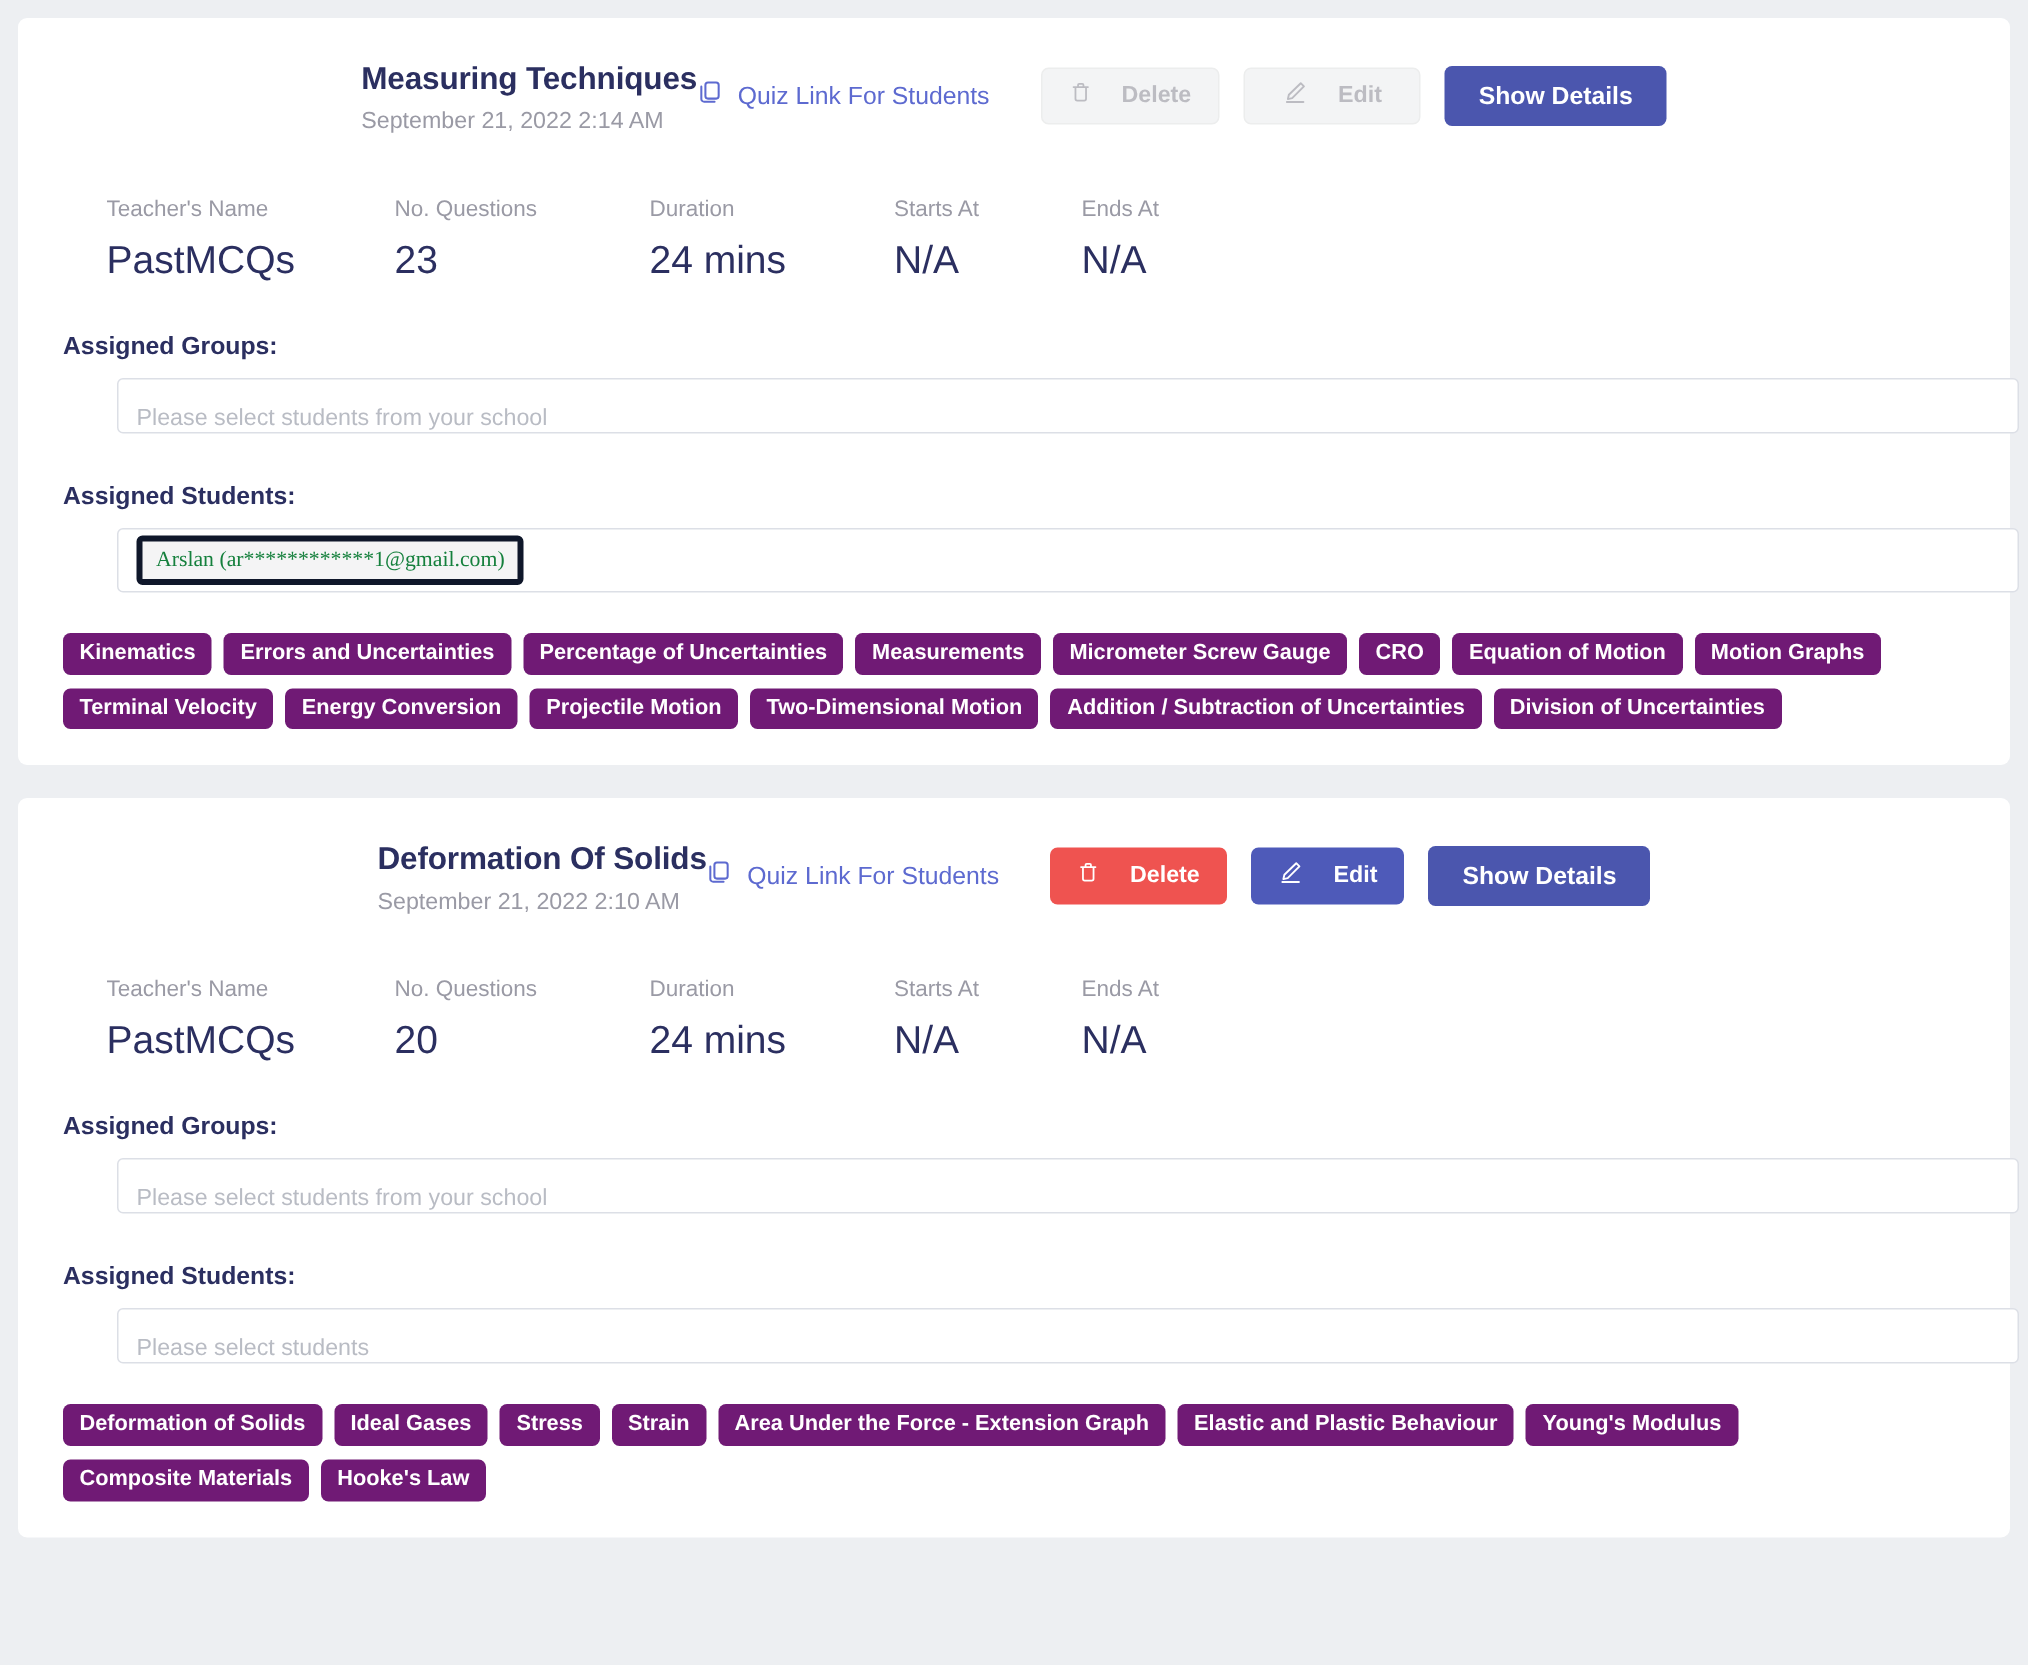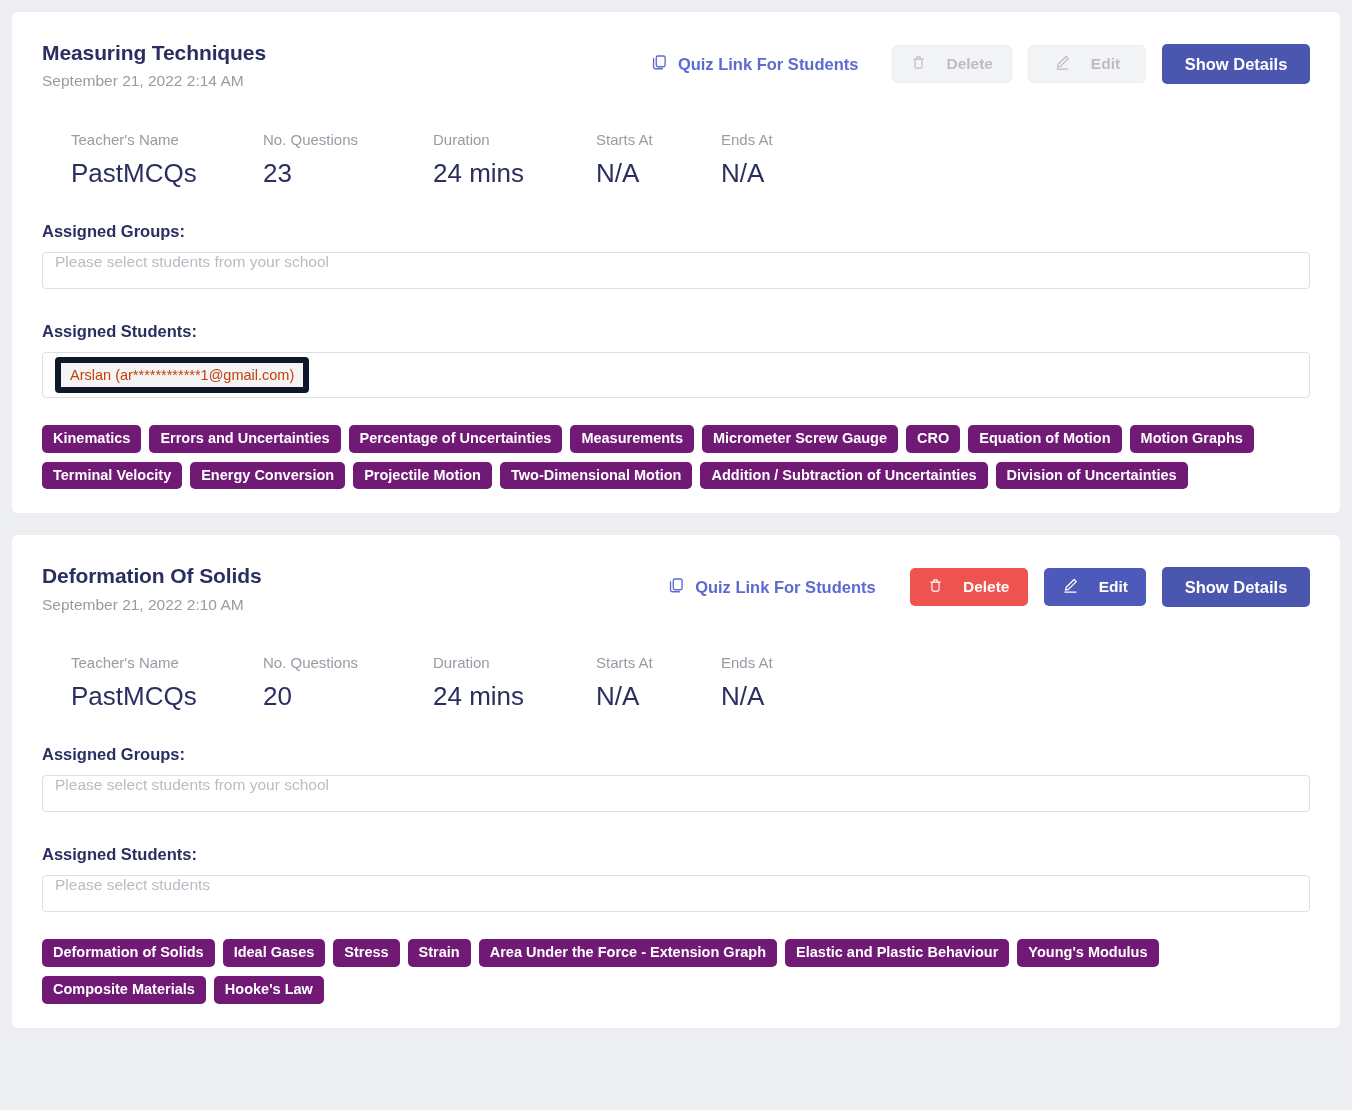--- a/index.html
+++ b/index.html
@@ -21,21 +21,21 @@
     background: #ffffff;
     border-radius: 6px;
     padding: 26px 30px 24px 30px;
     margin-bottom: 22px;
   }
 
   
   .card-header {
     display: flex;
     align-items: flex-start;
-    justify-content: space-between;
+    justify-content: center;
   }
 
   .header-left { padding-top: 2px; }
 
   .quiz-title {
     font-size: 21px;
     font-weight: bold;
     color: #2b2f60;
     letter-spacing: -0.1px;
     line-height: 1.2;
@@ -54,21 +54,21 @@
     gap: 16px;
     padding-top: 6px;
   }
 
   .quiz-link {
     display: flex;
     align-items: center;
     gap: 10px;
     color: #5d6ad0;
     font-size: 16.5px;
-    font-weight: bold;
+    font-weight: normal;
     cursor: pointer;
     margin-right: 18px;
     white-space: nowrap;
   }
 
   .icon-copy { display: block; }
 
   .btn {
     display: inline-flex;
     align-items: center;
@@ -137,37 +137,39 @@
     color: #2b2f60;
     margin-bottom: 11px;
   }
   .field-input {
     width: 100%;
     min-height: 37px;
     border: 1px solid #dcdfe6;
     border-radius: 4px;
     background: #ffffff;
     display: flex;
-    align-items: flex-start;
+    align-items: flex-end;
     padding: 0 12px;
+    margin-left: 36px;
   }
   .field-placeholder {
     font-size: 15.5px;
     color: #b9bcc4;
   }
   .chip {
     display: inline-flex;
     align-items: center;
     background: #f4f4f5;
-    border: 6px solid #0f172a;
+    border: 4px solid #0f172a;
     border-radius: 4px;
-    color: #c2410c;
+    color: #15803d;
     font-size: 14.5px;
     padding: 4px 9px;
     margin: 4px 0;
+    font-family: Liberation Serif, serif;
   }
 
   
   .tags {
     display: flex;
     flex-wrap: wrap;
     gap: 9px 8px;
     margin-top: 27px;
   }
   .tag {

